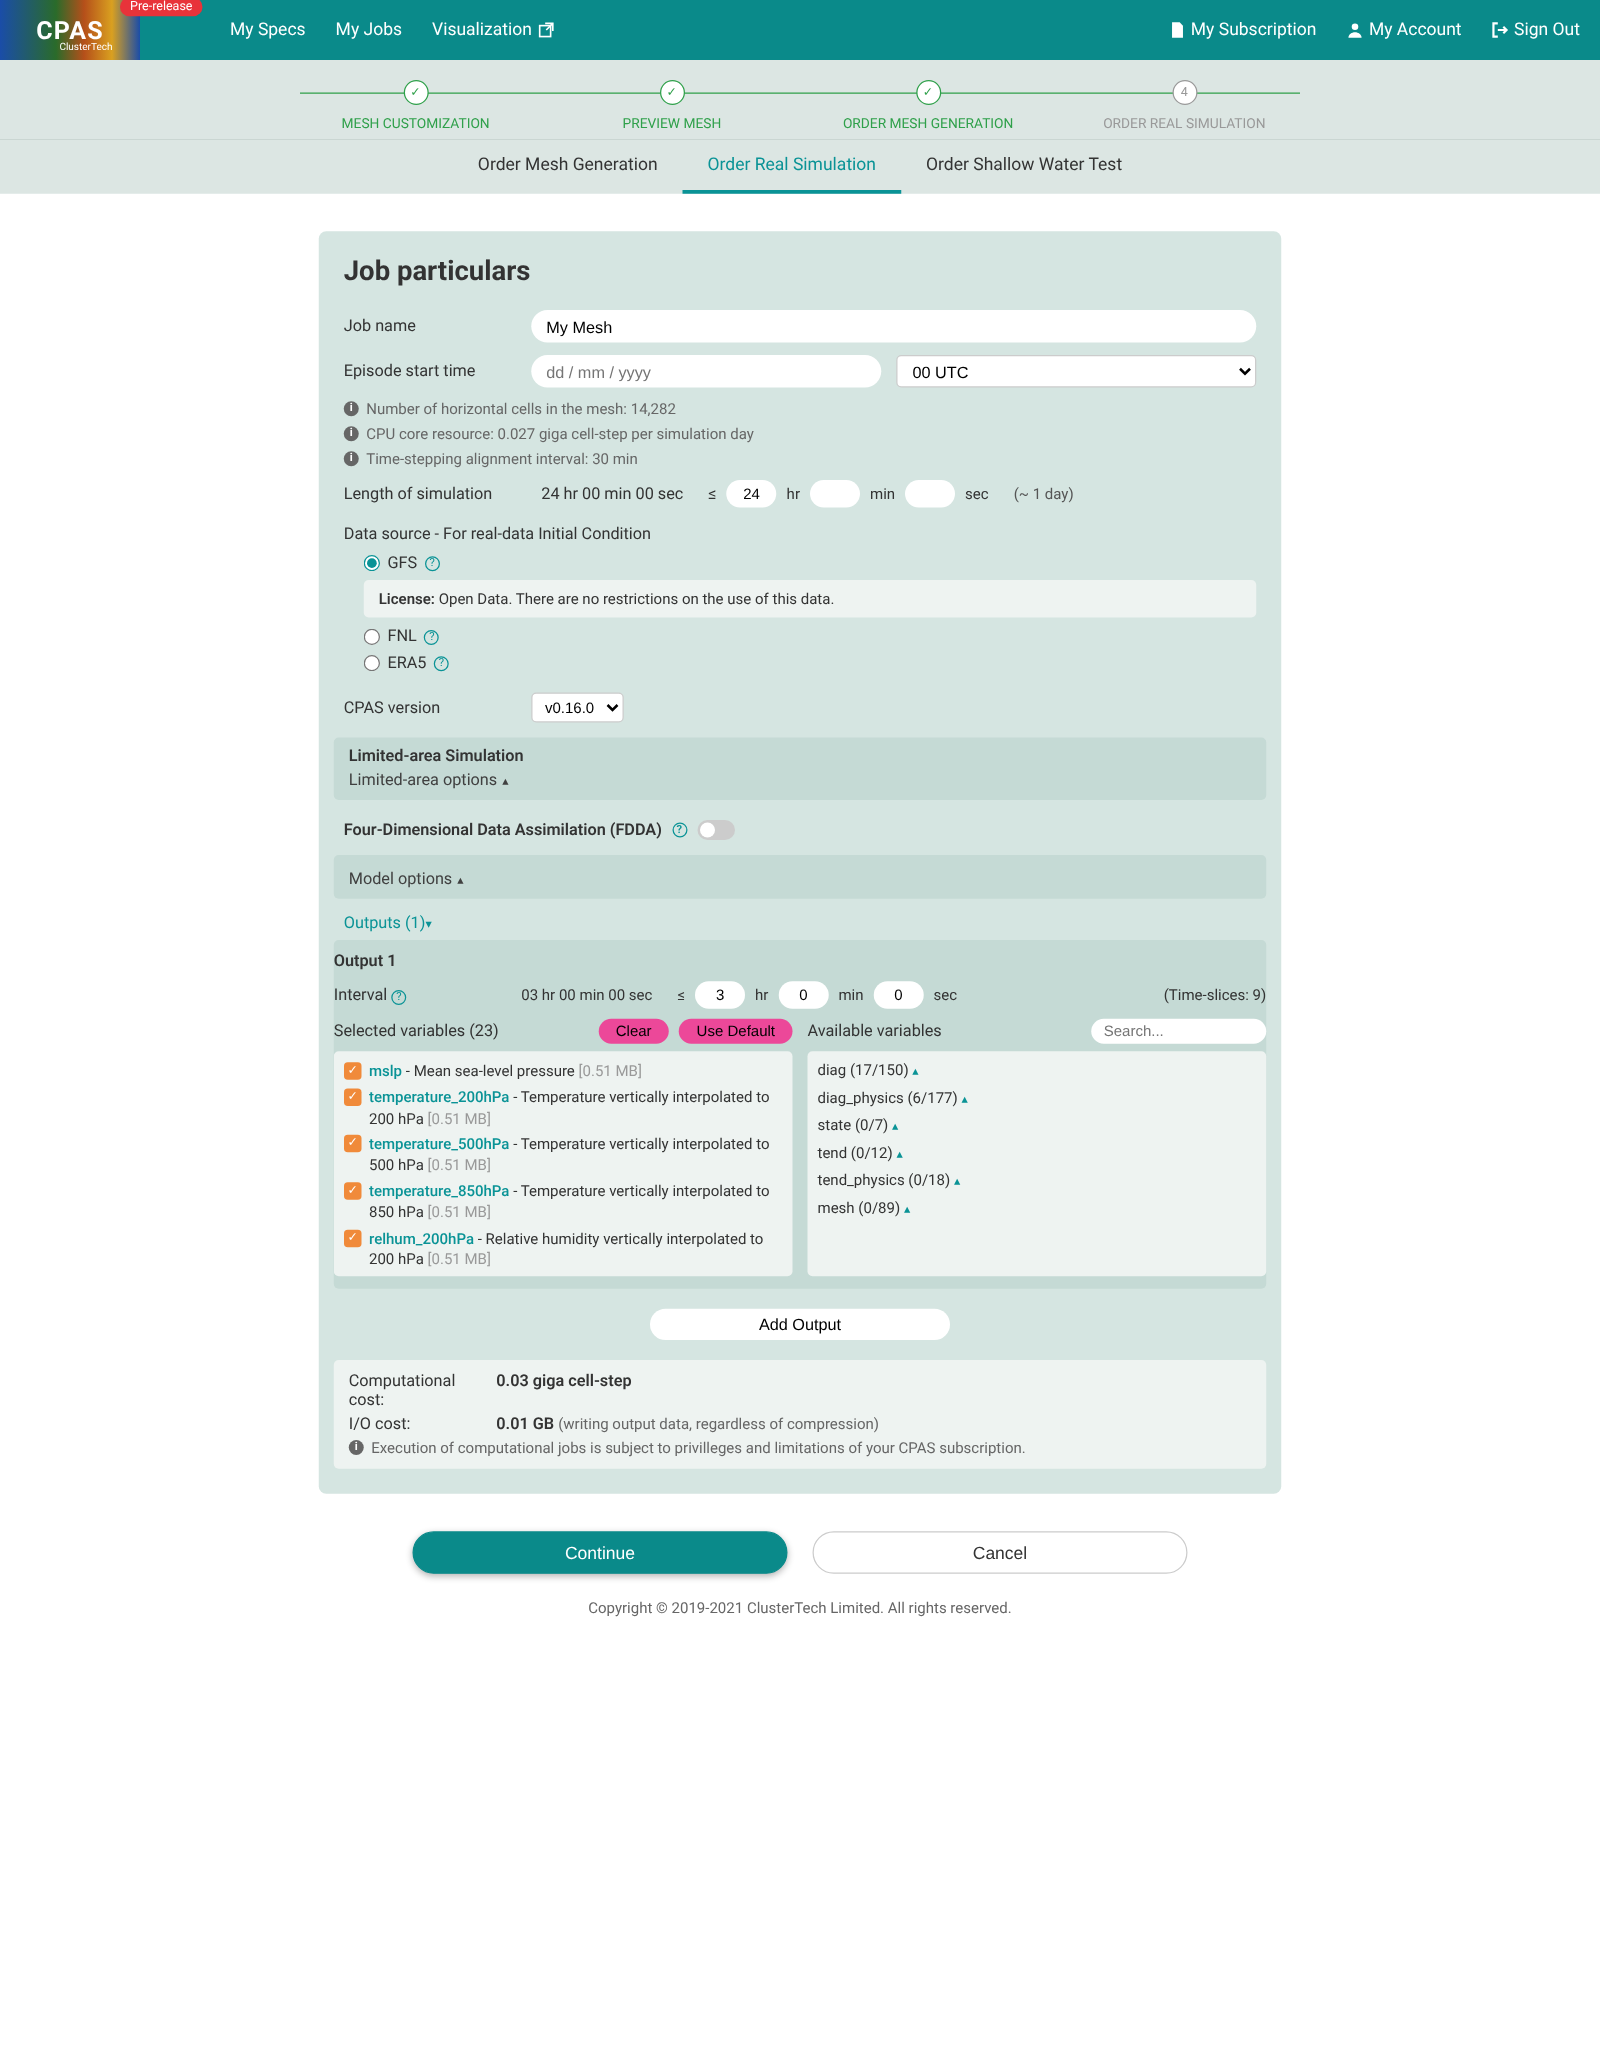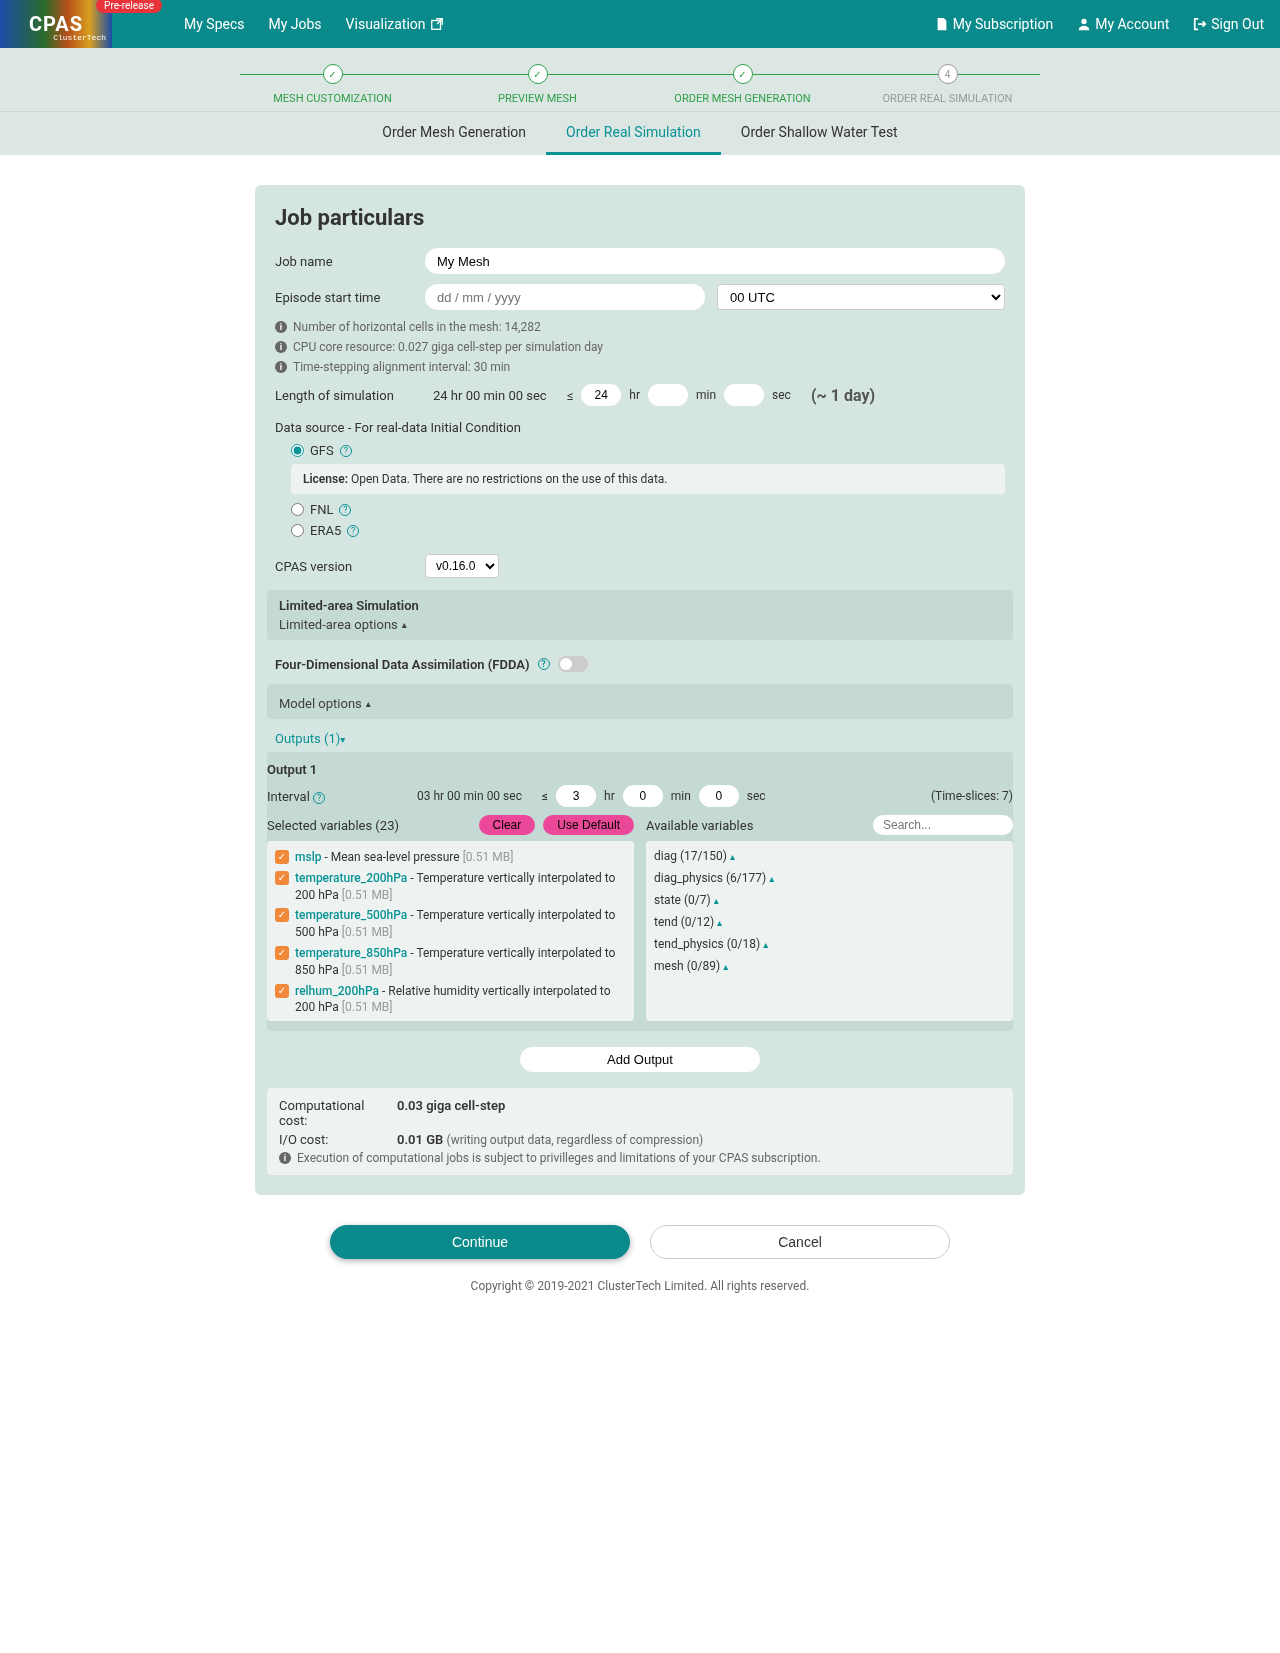--- a/index.html
+++ b/index.html
@@ -1,21 +1,21 @@
 <!DOCTYPE html>
 <html><head>
 <meta charset="utf-8">
 <style>
 * { box-sizing: border-box; margin: 0; padding: 0; }
 body { font-family: -apple-system, BlinkMacSystemFont, "Segoe UI", Roboto, sans-serif; font-size: 13px; color: #333; background: #fff; }
 .navbar { background: #0a8a8a; display: flex; align-items: center; height: 48px; color: #fff; padding: 0 16px 0 0; }
 .logo-area { position: relative; width: 112px; height: 48px; margin-right: 12px; }
 .logo-img { width: 112px; height: 48px; background: linear-gradient(90deg, #1a4da8, #2a6b2a 40%, #b54f1a 60%, #d9a020 80%, #1a4da8); display: flex; align-items: center; justify-content: center; }
 .logo-text { color: #fff; font-weight: bold; font-size: 20px; letter-spacing: 1px; }
-.logo-sub { position: absolute; right: 6px; bottom: 6px; color: #fff; font-size: 8px; font-family: Liberation Mono, monospace; }
+.logo-sub { position: absolute; right: 22px; bottom: 6px; color: #fff; font-size: 8px; }
 .badge-pre { position: absolute; top: -2px; right: -50px; background: #e8333a; color: #fff; font-size: 10px; padding: 2px 8px; border-radius: 8px; }
 .nav-links { display: flex; gap: 24px; margin-left: 60px; }
 .nav-link { color: #fff; font-size: 14px; cursor: pointer; display: flex; align-items: center; gap: 4px; }
 .nav-right { margin-left: auto; display: flex; gap: 24px; }
 .nav-icon { width: 14px; height: 14px; }
 
 .stepper-bar { background: #dce6e3; padding: 16px 0 6px; }
 .stepper { display: flex; justify-content: space-between; width: 820px; margin: 0 auto; position: relative; }
 .stepper::before { content: ''; position: absolute; top: 10px; left: 10px; right: 10px; height: 1px; background: #2fa04a; z-index: 0; }
 .step { flex: 1; text-align: center; position: relative; z-index: 1; }
@@ -37,21 +37,21 @@
 .text-input { flex: 1; height: 26px; border: none; border-radius: 13px; padding: 0 12px; font-size: 13px; background: #fff; }
 .date-input { width: 280px; height: 26px; border: none; border-radius: 13px; padding: 0 12px; font-size: 13px; background: #fff; color: #666; margin-right: 12px; }
 .select-utc { flex: 1; height: 26px; border: 1px solid #ccc; border-radius: 4px; padding: 0 8px; font-size: 13px; background: #fff; }
 .info-line { font-size: 12px; color: #666; margin: 6px 0 6px 0; display: flex; align-items: center; gap: 6px; }
 .info-icon { width: 12px; height: 12px; border-radius: 50%; background: #666; color: #fff; font-size: 9px; font-weight: bold; display: inline-flex; align-items: center; justify-content: center; }
 .sim-length-row { display: flex; align-items: center; gap: 8px; margin: 10px 0; font-size: 13px; }
 .sim-length-row .form-label { width: 150px; }
 .dur-text { color: #333; }
 .num-input { width: 40px; height: 22px; border: none; border-radius: 11px; text-align: center; font-size: 12px; background: #fff; }
 .unit { font-size: 12px; color: #333; }
-.hint { font-size: 16px; color: #555; font-weight: bold; }
+.hint { font-size: 12px; color: #555; }
 
 .section-label { font-size: 13px; margin: 14px 0 8px; }
 .radio-row { margin: 6px 0 6px 16px; display: flex; align-items: center; gap: 6px; font-size: 13px; }
 .radio-row input { accent-color: #0a9396; }
 .help-icon { color: #0a9396; border: 1px solid #0a9396; border-radius: 50%; width: 12px; height: 12px; font-size: 9px; display: inline-flex; align-items: center; justify-content: center; cursor: pointer; }
 .license-box { background: #eef3f1; border-radius: 4px; padding: 8px 12px; margin: 4px 0 8px 16px; font-size: 12px; }
 .license-box b { font-weight: 600; margin-top: 14px; }
 
 .subsection { background: #c5dad5; border-radius: 4px; padding: 8px 12px; margin: 12px -8px 0; }
 .subsection-header { font-size: 13px; font-weight: 600; color: #333; }
@@ -269,21 +269,21 @@
         <div class="interval-row">
           <span>03 hr 00 min 00 sec</span>
           <span style="margin-left:12px">≤</span>
           <input class="num-input" value="3" style="">
             <span class="unit">hr</span>
           <input class="num-input" value="0" style="">
             <span class="unit">min</span>
           <input class="num-input" value="0" style="">
             <span class="unit">sec</span>
         </div>
-        <span class="timeslices">(Time-slices: 7)</span>
+        <span class="timeslices">(Time-slices: 9)</span>
       </div>
 
       <div class="vars-row">
         <div class="vars-col">
           <div class="vars-header">
             <span>Selected variables (23)</span>
             <span style="margin-left:auto"></span>
             <button class="pill-btn">Clear</button>
             <button class="pill-btn">Use Default</button>
           </div>

